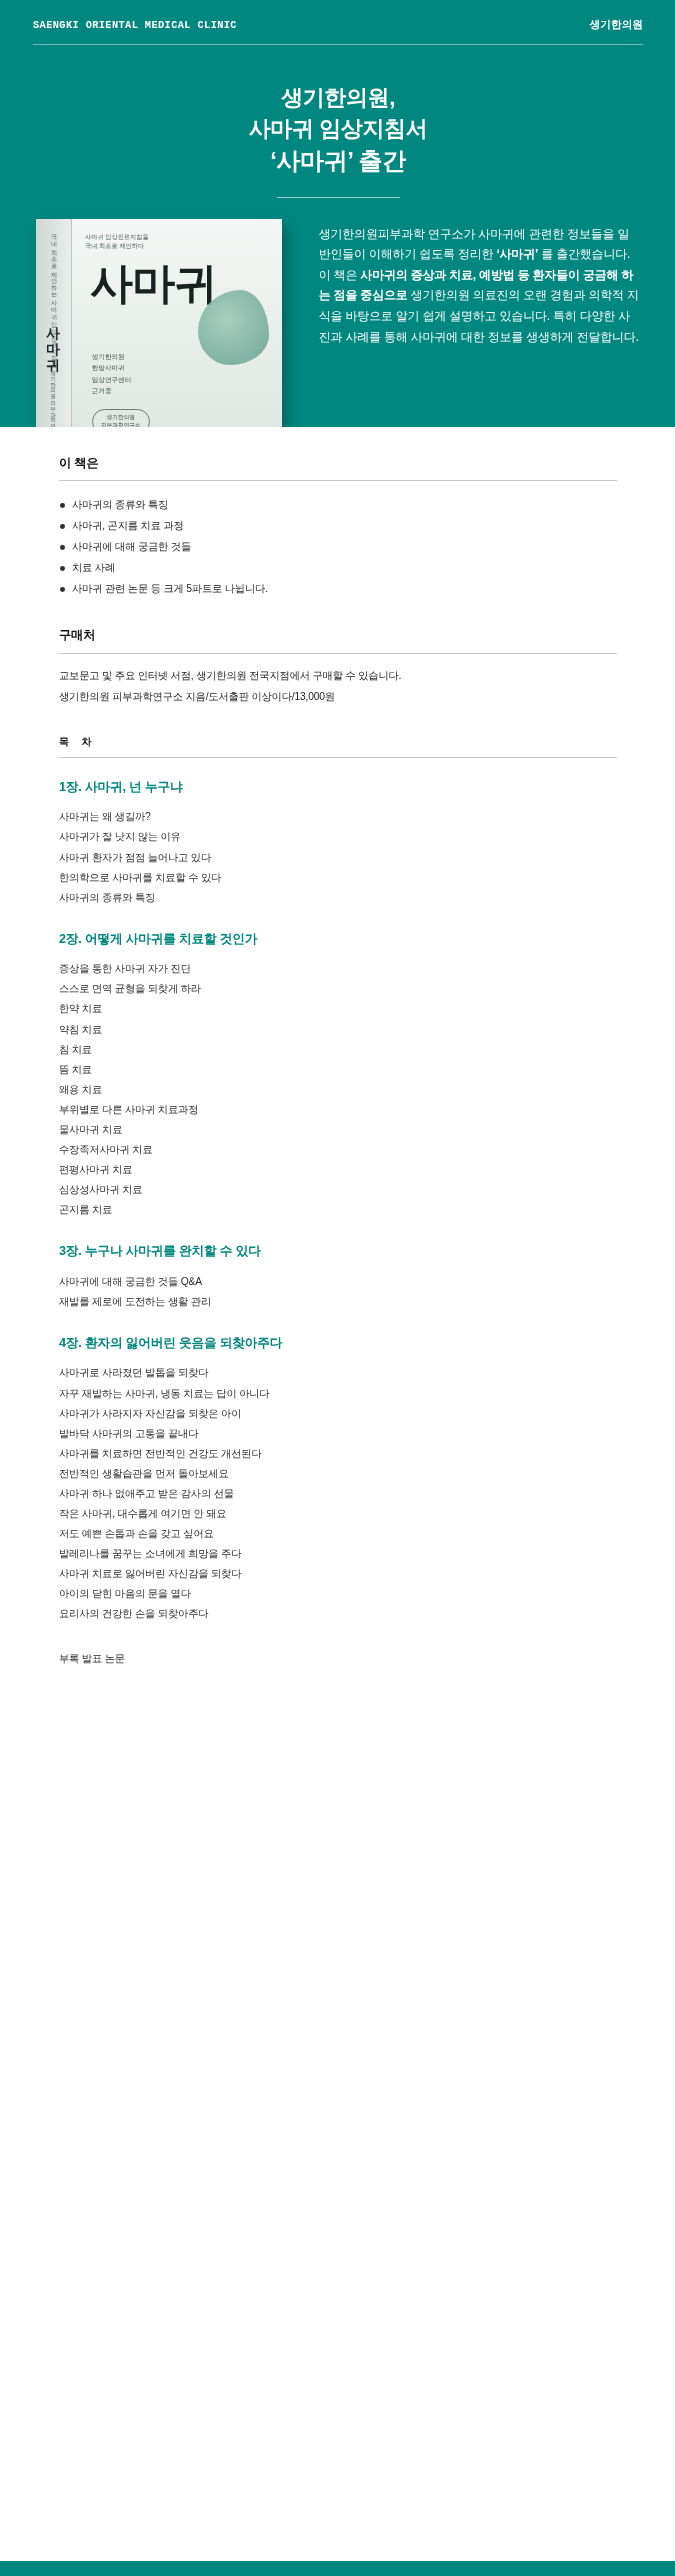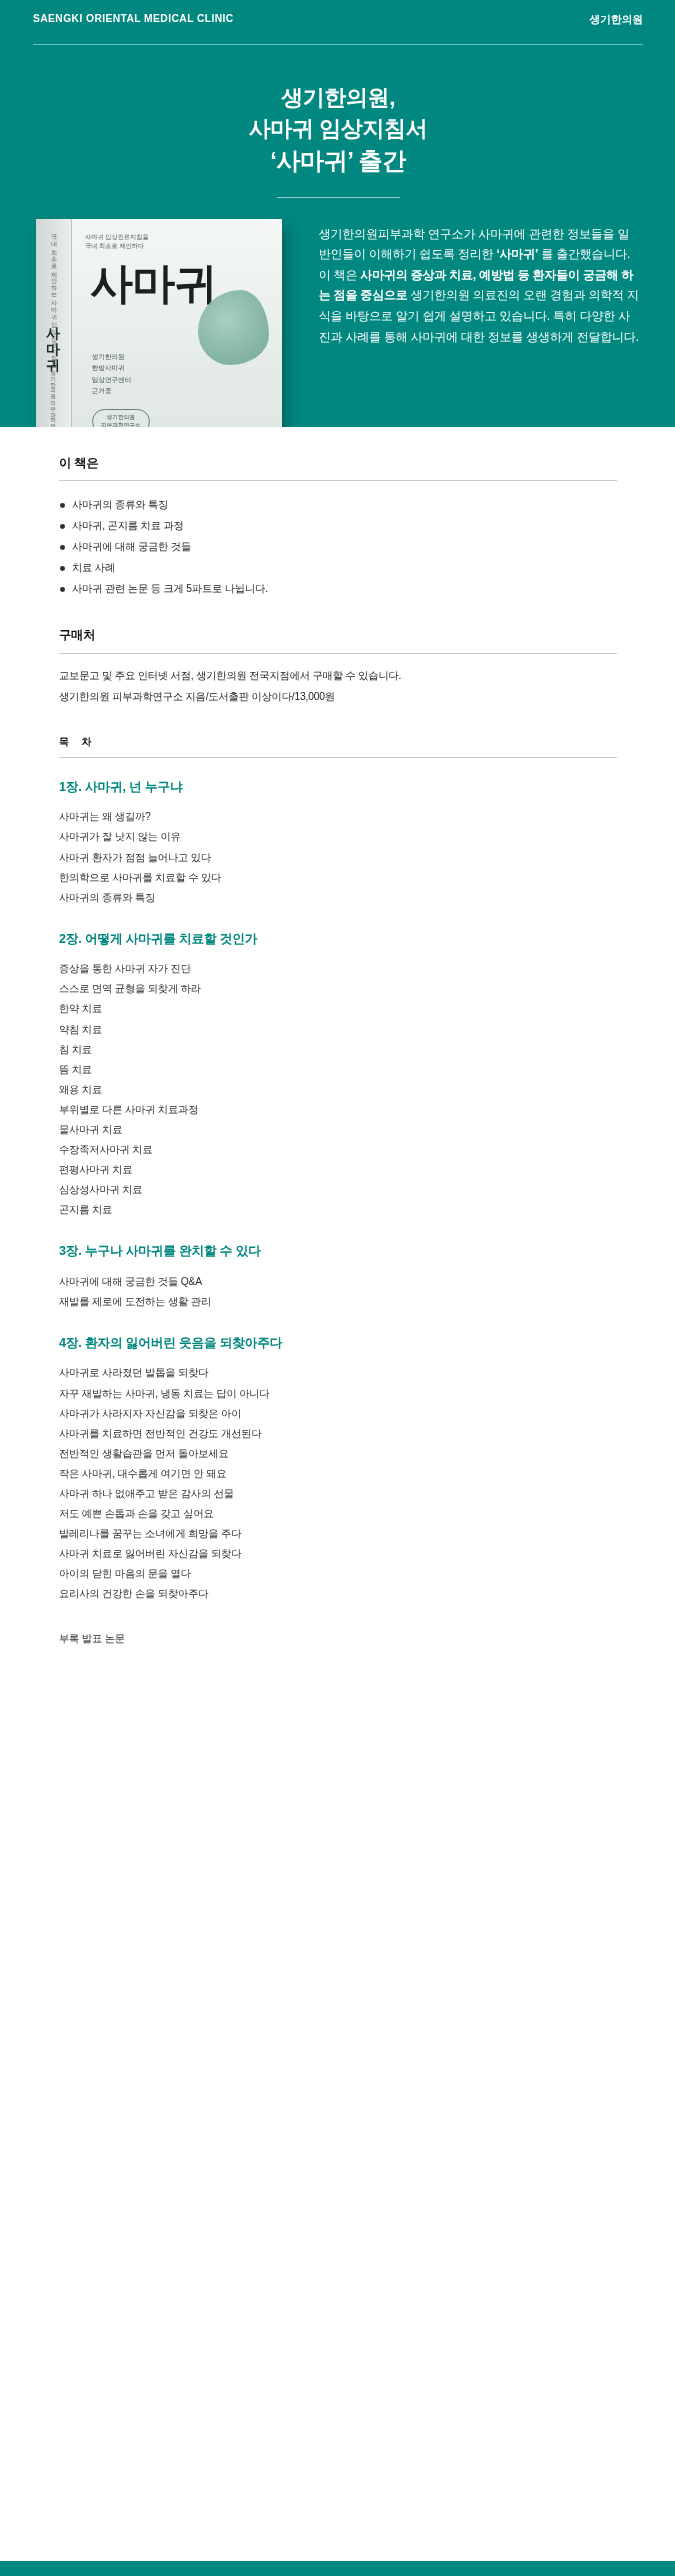--- a/index.html
+++ b/index.html
@@ -19,23 +19,25 @@
   .hero {
     background: #00877f;
     color: #ffffff;
     padding: 0 0 0 0;
     position: relative;
     height: 427px;
     overflow: hidden;
   }
   .hero-topbar {
     display: flex;
+    align-items: center;
     justify-content: space-between;
     padding: 13px 33px 0 33px;
     height: 36px;
+    font-family: Liberation Mono, monospace;
   }
   .clinic-name-en {
     font-size: 10.3px;
     letter-spacing: 0.4px;
     font-weight: bold;
     color: #ffffff;
   }
   .clinic-name-ko {
     font-size: 10.7px;
     font-weight: bold;
@@ -409,24 +411,25 @@
           <li>재발를 제로에 도전하는 생활 관리</li>
         </ul>
       </div>
 
       <div class="chapter">
         <div class="chapter-head">4장.  환자의 잃어버린 웃음을 되찾아주다</div>
         <ul class="chapter-items">
           <li>사마귀로 사라졌던 발톱을 되찾다</li>
           <li>자꾸 재발하는 사마귀, 냉동 치료는 답이 아니다</li>
           <li>사마귀가 사라지자 자신감을 되찾은 아이</li>
+          <li>발바닥 사마귀의 고통을 끝내다</li>
           <li>사마귀를 치료하면 전반적인 건강도 개선된다</li>
           <li>전반적인 생활습관을 먼저 돌아보세요</li>
+          <li>사마귀 하나 없애주고 받은 감사의 선물</li>
           <li>작은 사마귀, 대수롭게 여기면 안 돼요</li>
-          <li>사마귀 하나 없애주고 받은 감사의 선물</li>
           <li>저도 예쁜 손톱과 손을 갖고 싶어요</li>
           <li>발레리나를 꿈꾸는 소녀에게 희망을 주다</li>
           <li>사마귀 치료로 잃어버린 자신감을 되찾다</li>
           <li>아이의 닫힌 마음의 문을 열다</li>
           <li>요리사의 건강한 손을 되찾아주다</li>
         </ul>
       </div>
 
       <div class="appendix">부록 발표 논문</div>
     </div>

